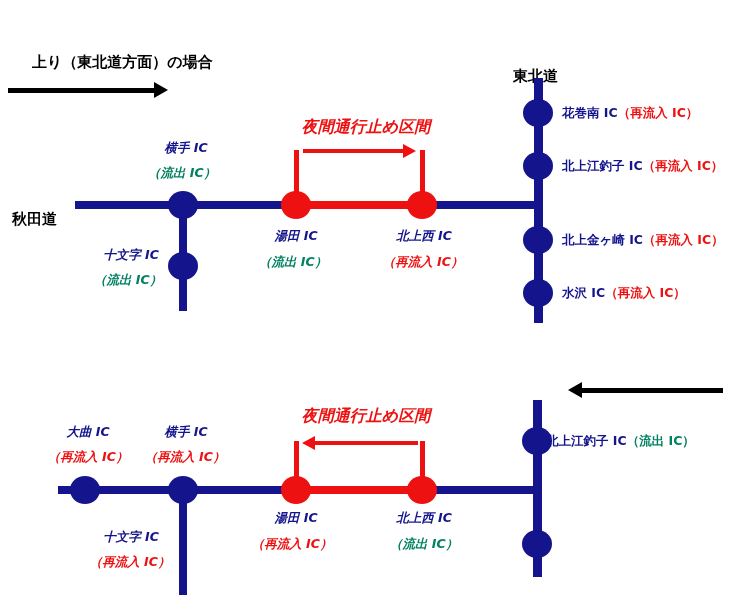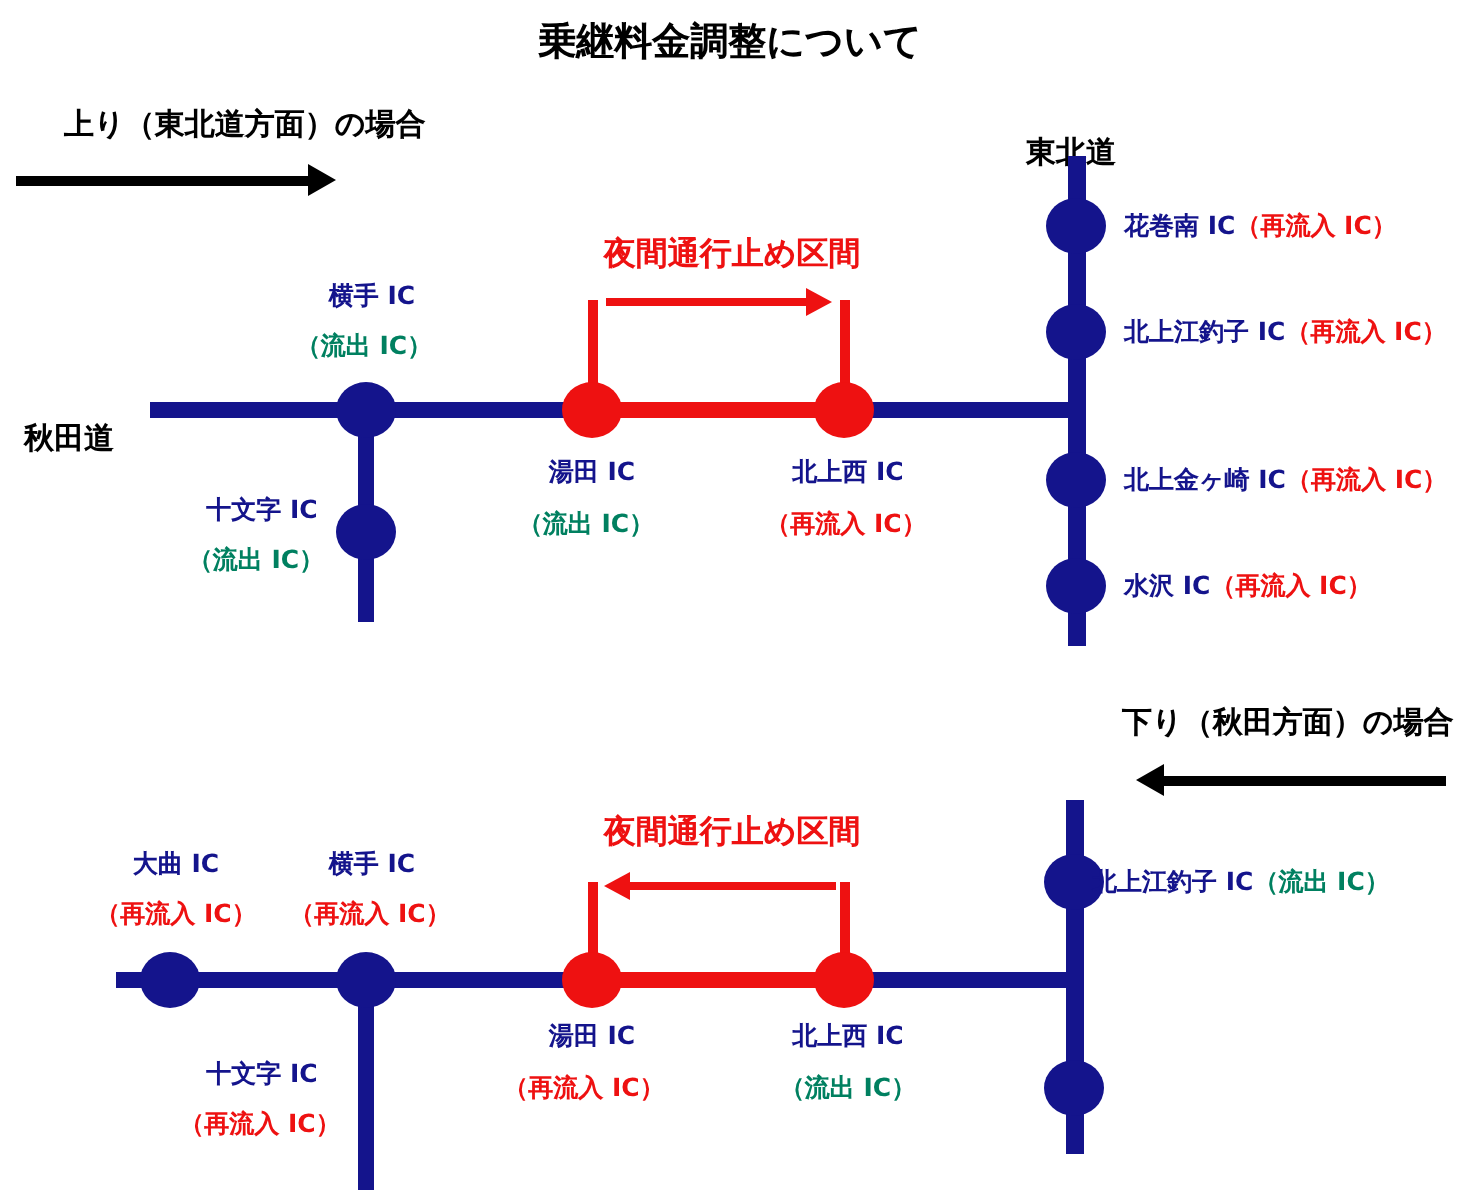--- a/index.html
+++ b/index.html
@@ -1,21 +1,21 @@
 <!DOCTYPE html>
 <html style="--road-blue: #14148c; --closure-red: #ee1111; --exit-green: #008060; --arrow-black: #000000;"><head>
 <meta charset="utf-8">
 <style>
   html,body{margin:0;padding:0;background:#fff;}
   .canvas{
     position:relative;width:730px;height:599px;background:#fff;overflow:hidden;
     font-family:"DejaVu Sans","Liberation Sans",sans-serif;
   }
   .label{position:absolute;font-weight:bold;white-space:nowrap;color:#000;}
-  .centered{transform:translateX(-50%);}
+  .centered{transform:translateX(-50%);font-style:italic;}
   .title{font-size:19px;left:0;right:0;text-align:center;top:8px;}
   .dir{font-size:15px;margin-left:28px;}
   .road-name{font-size:15px;margin-top:16px;}
   .ic{font-size:12.5px;}
   .ic-name{color:var(--road-blue);}
   .closure{font-size:16px;color:var(--closure-red);}
   .hline,.vline{position:absolute;background:var(--road-blue);}
   .redline{background:var(--closure-red);}
   .blackline{position:absolute;background:var(--arrow-black);}
   .node{position:absolute;width:30px;height:28px;border-radius:50%;background:var(--road-blue);}
@@ -24,21 +24,20 @@
   .arr-right-black{border-top:8px solid transparent;border-bottom:8px solid transparent;border-left:14px solid var(--arrow-black);}
   .arr-left-black{border-top:8px solid transparent;border-bottom:8px solid transparent;border-right:14px solid var(--arrow-black);}
   .arr-right-red{border-top:7px solid transparent;border-bottom:7px solid transparent;border-left:13px solid var(--closure-red);}
   .arr-left-red{border-top:7px solid transparent;border-bottom:7px solid transparent;border-right:13px solid var(--closure-red);}
 </style>
 </head>
 <body>
 
 <div class="canvas">
 
-  <div class="label title">乗継料金調整について</div>
 
   <div class="label dir" style="left:4px;top:53px;">上り（東北道方面）の場合</div>
   <div class="blackline" style="left:8px;top:88px;width:146px;height:5px;"></div>
   <div class="arrhead arr-right-black" style="left:154px;top:82px;"></div>
 
   <div class="label road-name" style="left:12px;top:194px;">秋田道</div>
   <div class="label road-name" style="left:513px;top:51px;">東北道</div>
 
   <div class="hline" style="left:75px;top:201px;width:465px;height:8px;"></div>
   <div class="hline redline" style="left:296px;top:201px;width:126px;height:8px;"></div>
@@ -70,21 +69,20 @@
   <div class="label ic centered" style="left: 293px; top: 254px; color: rgb(0, 128, 96);">（流出 IC）</div>
 
   <div class="label ic ic-name centered" style="left:424px;top:228px;">北上西 IC</div>
   <div class="label ic centered" style="left: 423px; top: 254px; color: rgb(238, 17, 17);">（再流入 IC）</div>
 
   <div class="label ic" style="left:562px;top:105px;"><span class="ic-name">花巻南 IC</span><span style="color: rgb(238, 17, 17);">（再流入 IC）</span></div>
   <div class="label ic" style="left:562px;top:232px;"><span class="ic-name">北上金ヶ崎 IC</span><span style="color: rgb(238, 17, 17);">（再流入 IC）</span></div>
   <div class="label ic" style="left:562px;top:158px;"><span class="ic-name">北上江釣子 IC</span><span style="color: rgb(238, 17, 17);">（再流入 IC）</span></div>
   <div class="label ic" style="left:562px;top:285px;"><span class="ic-name">水沢 IC</span><span style="color: rgb(238, 17, 17);">（再流入 IC）</span></div>
 
-  <div class="label dir" style="left:533px;top:352px;">下り（秋田方面）の場合</div>
   <div class="arrhead arr-left-black" style="left:568px;top:382px;"></div>
   <div class="blackline" style="left:580px;top:388px;width:143px;height:5px;"></div>
 
   <div class="hline" style="left:58px;top:486px;width:479px;height:8px;"></div>
   <div class="hline redline" style="left:296px;top:486px;width:126px;height:8px;"></div>
   <div class="vline" style="left:179px;top:490px;width:8px;height:105px;"></div>
   <div class="vline" style="left:533px;top:400px;width:9px;height:177px;"></div>
 
   <div class="vline redline" style="left:294px;top:441px;width:5px;height:49px;"></div>
   <div class="vline redline" style="left:420px;top:441px;width:5px;height:49px;"></div>

